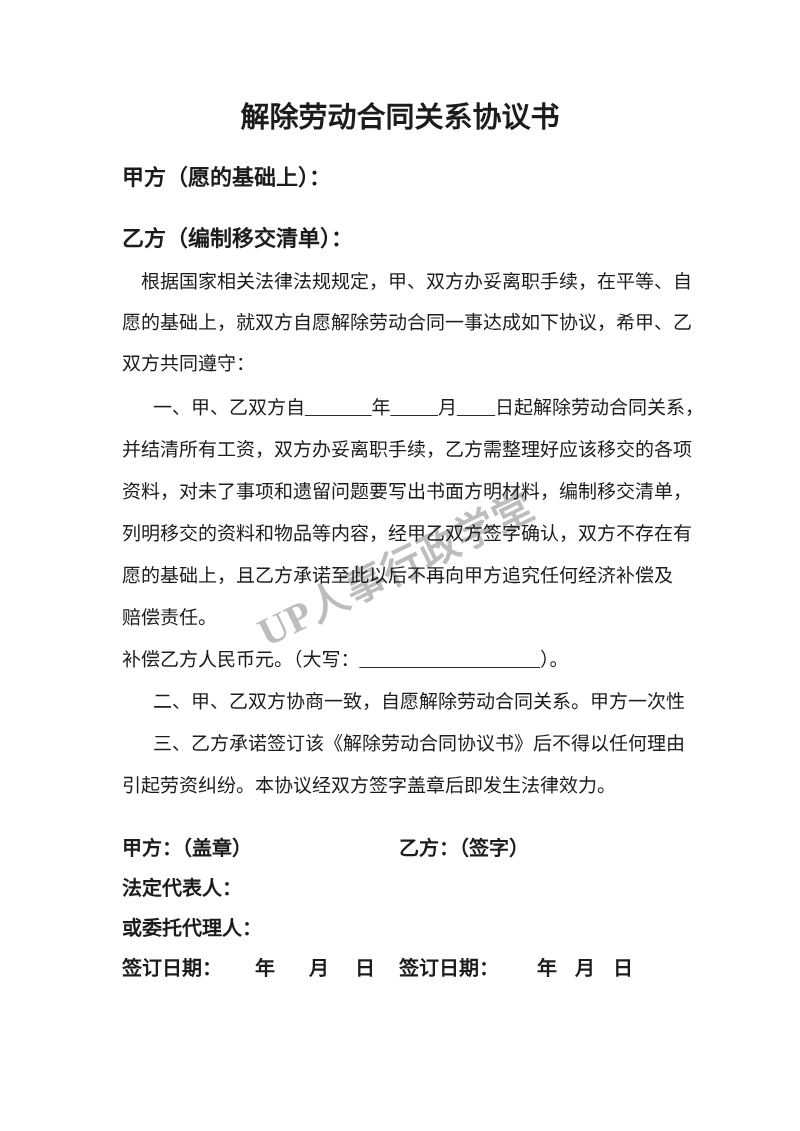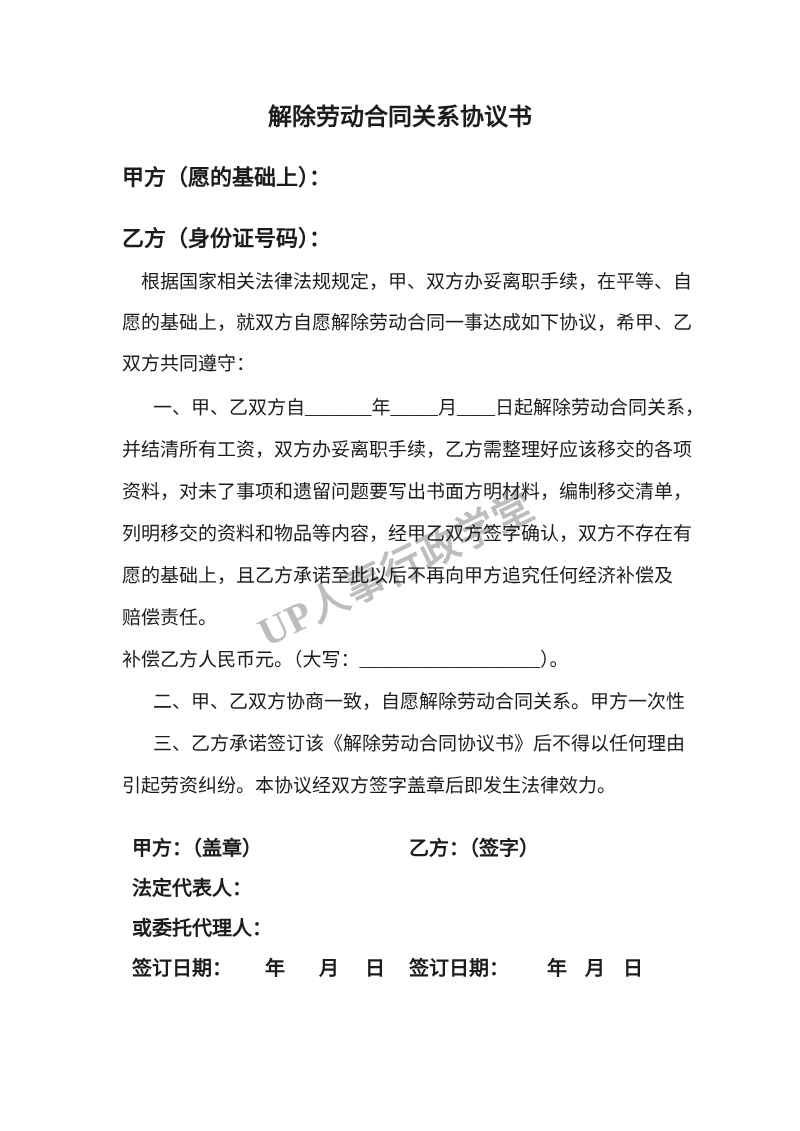--- a/index.html
+++ b/index.html
@@ -28,21 +28,21 @@
     letter-spacing: 1px;
     color: #bdbdbd;
     white-space: nowrap;
     transform: rotate(-26deg);
     transform-origin: center center;
   }
   .doc-title {
     margin-top: 97px;
     height: 40px;
     line-height: 40px;
-    font-size: 24px;
+    font-size: 29px;
     font-weight: bold;
     text-align: center;
     white-space: nowrap;
   }
   .party-line {
     margin-top: 20px;
     height: 41px;
     line-height: 41px;
     font-size: 22px;
     font-weight: bold;
@@ -55,21 +55,20 @@
   .para-intro { margin-top: 2px; }
   .para-intro .line { height: 41px; line-height: 41px; }
   .para-1 { margin-top: 3px; }
   .para-1 .line, .para-2 .line, .para-3 .line { height: 42px; line-height: 42px; }
   .ind1 { text-indent: 19px; }
   .ind2 { text-indent: 31px; }
   .sig-block {
     margin-top: 21px;
     font-size: 20px;
     font-weight: bold;
-    margin-left: 10px;
   }
   .sig-row { display: flex; height: 40px; line-height: 40px; white-space: nowrap; }
   .col-l { width: 277px; flex: 0 0 277px; }
   .col-r { flex: 1 1 auto; }
   .dy1 { margin-left: 33px; }
   .dm1 { margin-left: 34px; }
   .dd1 { margin-left: 26px; }
   .dy2 { margin-left: 38px; }
   .dm2 { margin-left: 18px; }
   .dd2 { margin-left: 18px; }
@@ -79,21 +78,21 @@
 
 <div class="page">
 
   <div class="watermark">UP人事行政学堂</div>
 
   <div class="content">
 
     <div class="doc-title">解除劳动合同关系协议书</div>
 
     <div class="party-line">甲方（愿的基础上）：</div>
-    <div class="party-line">乙方（身份证号码）：</div>
+    <div class="party-line">乙方（编制移交清单）：</div>
 
     <div class="para para-intro">
       <div class="line ind1">根据国家相关法律法规规定，甲、双方办妥离职手续，在平等、自</div>
       <div class="line">愿的基础上，就双方自愿解除劳动合同一事达成如下协议，希甲、乙</div>
       <div class="line">双方共同遵守：</div>
     </div>
 
     <div class="para para-1">
       <div class="line ind2">一、甲、乙双方自_______年_____月____日起解除劳动合同关系，</div>
       <div class="line">并结清所有工资，双方办妥离职手续，乙方需整理好应该移交的各项</div>

